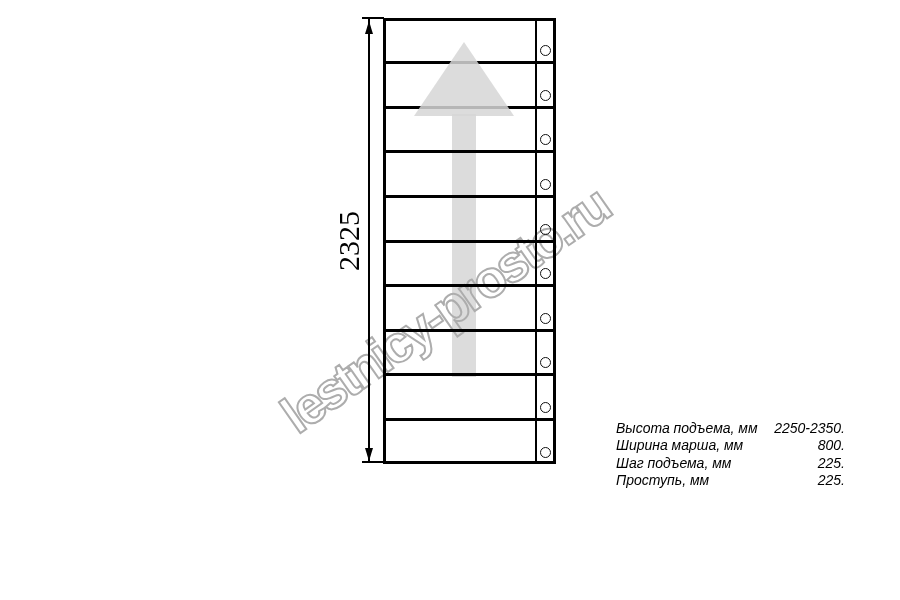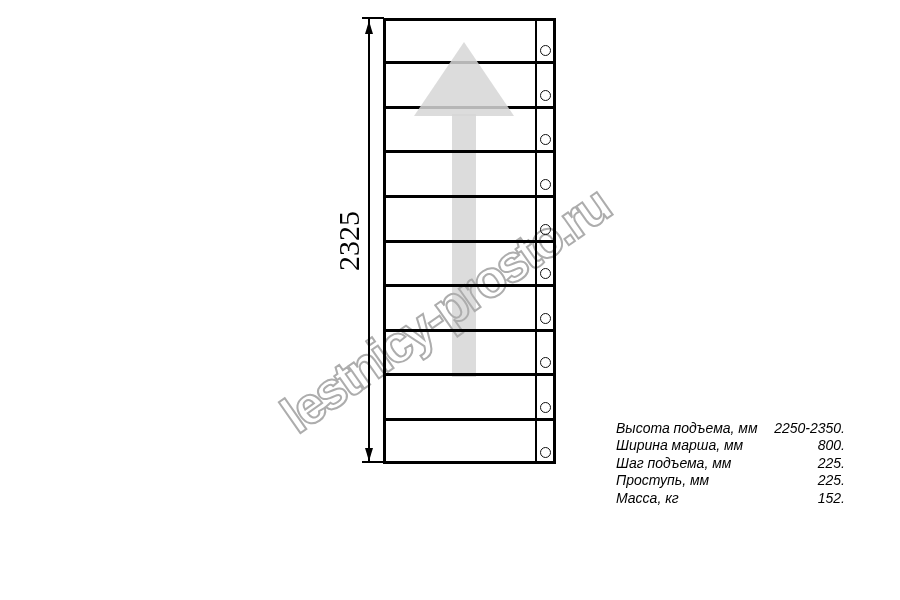--- a/index.html
+++ b/index.html
@@ -183,19 +183,15 @@
         <span class="spec-value">800.</span>
       </div>
       <div class="spec-row">
         <span class="spec-label">Шаг подъема, мм</span>
         <span class="spec-value">225.</span>
       </div>
       <div class="spec-row">
         <span class="spec-label">Проступь, мм</span>
         <span class="spec-value">225.</span>
       </div>
-      <div class="spec-row">
-        <span class="spec-label">Масса, кг</span>
-        <span class="spec-value">152.</span>
-      </div>
     </div>
 
 </div>
 
 </body></html>

